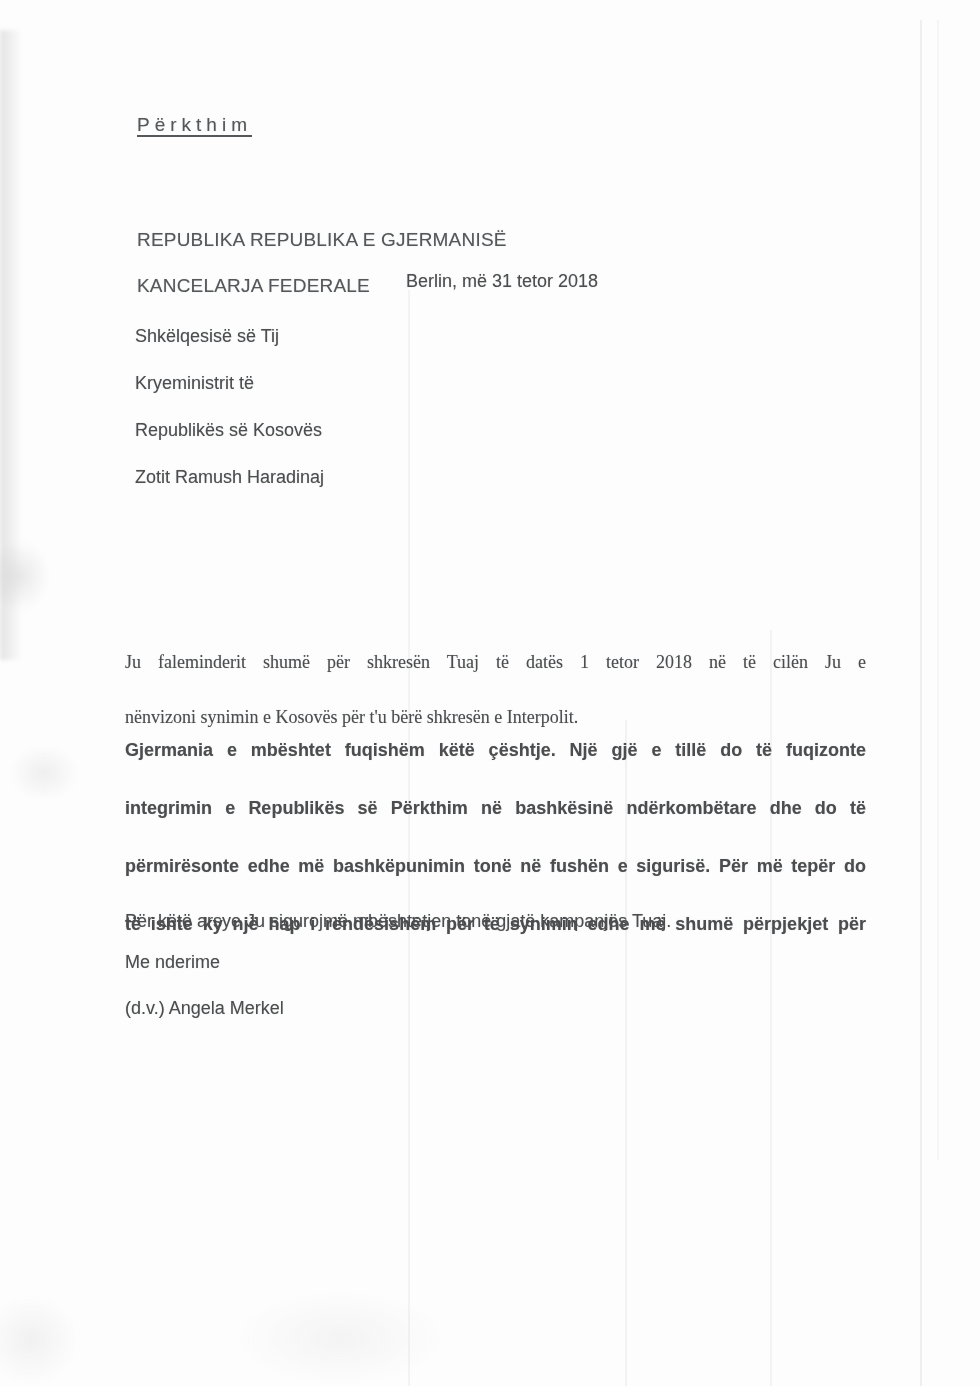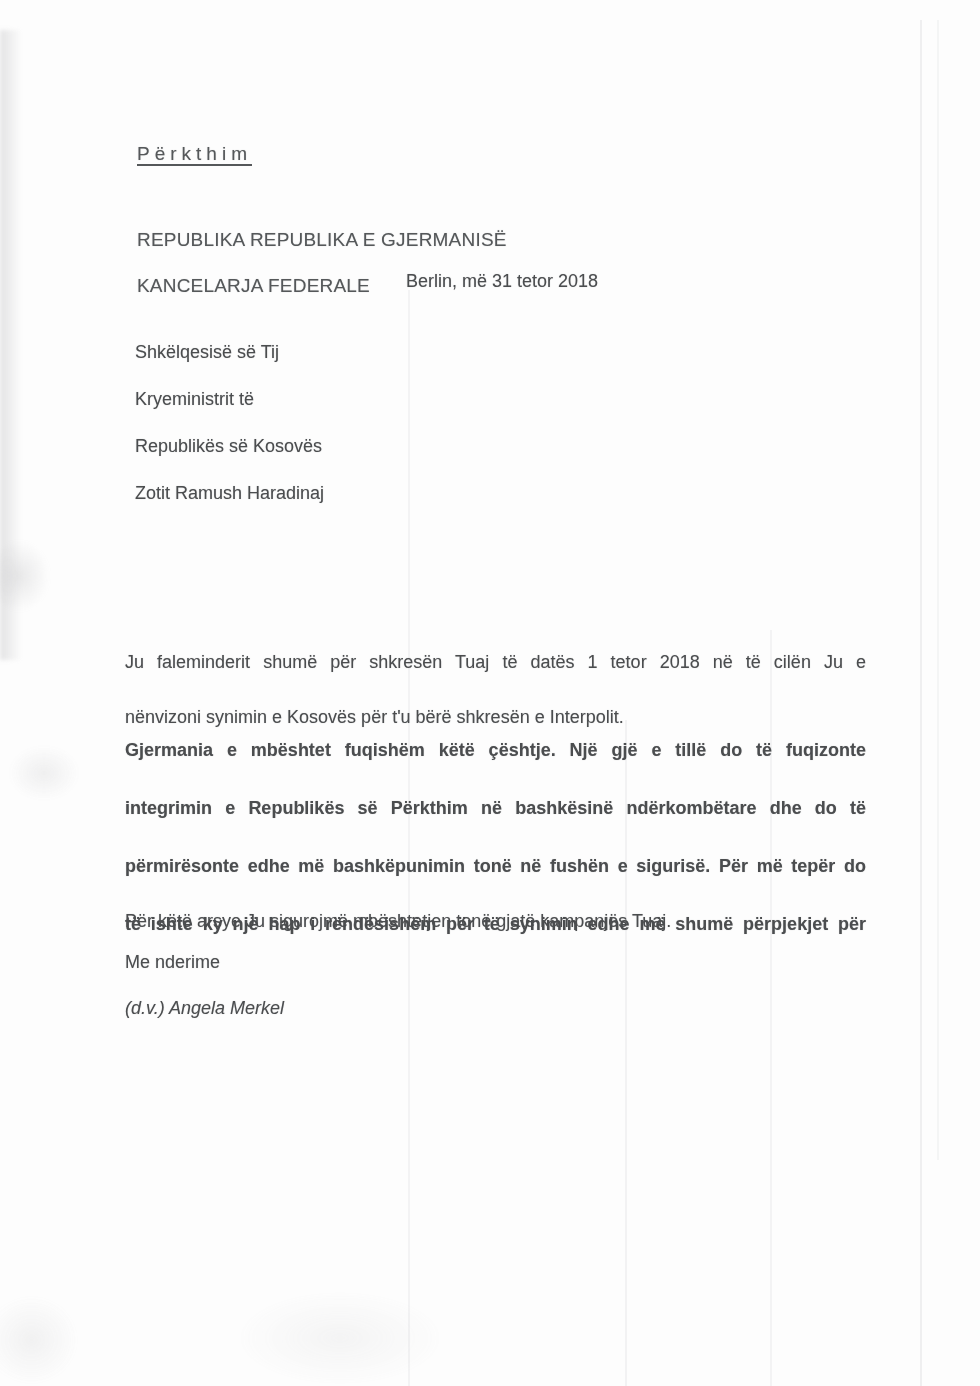--- a/index.html
+++ b/index.html
@@ -24,60 +24,59 @@
 
   .heading {
     left: 137px;
     top: 114px;
     font-size: 19px;
     letter-spacing: 5px;
     text-decoration: underline;
     text-decoration-thickness: 1.5px;
     text-underline-offset: 4px;
     color: #55585a;
-    margin-top: 29px;
   }
 
   .sender {
     left: 137px;
     top: 205px;
     font-size: 19px;
     line-height: 23px;
     letter-spacing: 0.2px;
     color: #55585a;
   }
 
   .dateline {
     left: 137px;
     top: 271px;
     width: 730px;
     text-align: center;
   }
 
   .recipient {
     left: 135px;
-    top: 317px;
+    top: 301px;
     line-height: 23.5px;
   }
 
   .salutation { left: 124px; top: 530px; }
 
   .para {
     left: 125px;
     width: 741px;
   }
-  .para-1 { top: 621px; line-height: 27.5px; }
+  .para-1 { top: 621px; line-height: 27.5px; font-family: Liberation Serif, serif; }
   .para-2 { top: 707px; line-height: 29px; font-weight: bold; }
   .para-3 { top: 890px; }
 
   .jline { text-align: justify; text-align-last: justify; }
   .jlast { text-align: left; }
 
   .closing   { left: 125px; top: 952px; }
-  .signature { left: 125px; top: 998px; font-style: italic; }
+  .signature { left: 125px; top: 998px; }
 
   
   .vline { position: absolute; width: 2px; pointer-events: none; }
   .vline-a { left: 408px; top: 290px;  height: 1096px; background: rgba(185,187,190,0.14); }
   .vline-b { left: 625px; top: 720px;  height: 666px;  background: rgba(185,187,190,0.16); }
   .vline-c { left: 770px; top: 630px;  height: 756px;  background: rgba(185,187,190,0.14); }
   .vline-d { left: 920px; top: 20px;   height: 1366px; background: rgba(185,187,190,0.20); }
   .vline-e { left: 937px; top: 20px;   height: 1140px; background: rgba(185,187,190,0.12); }
 
   .edge-shade {

